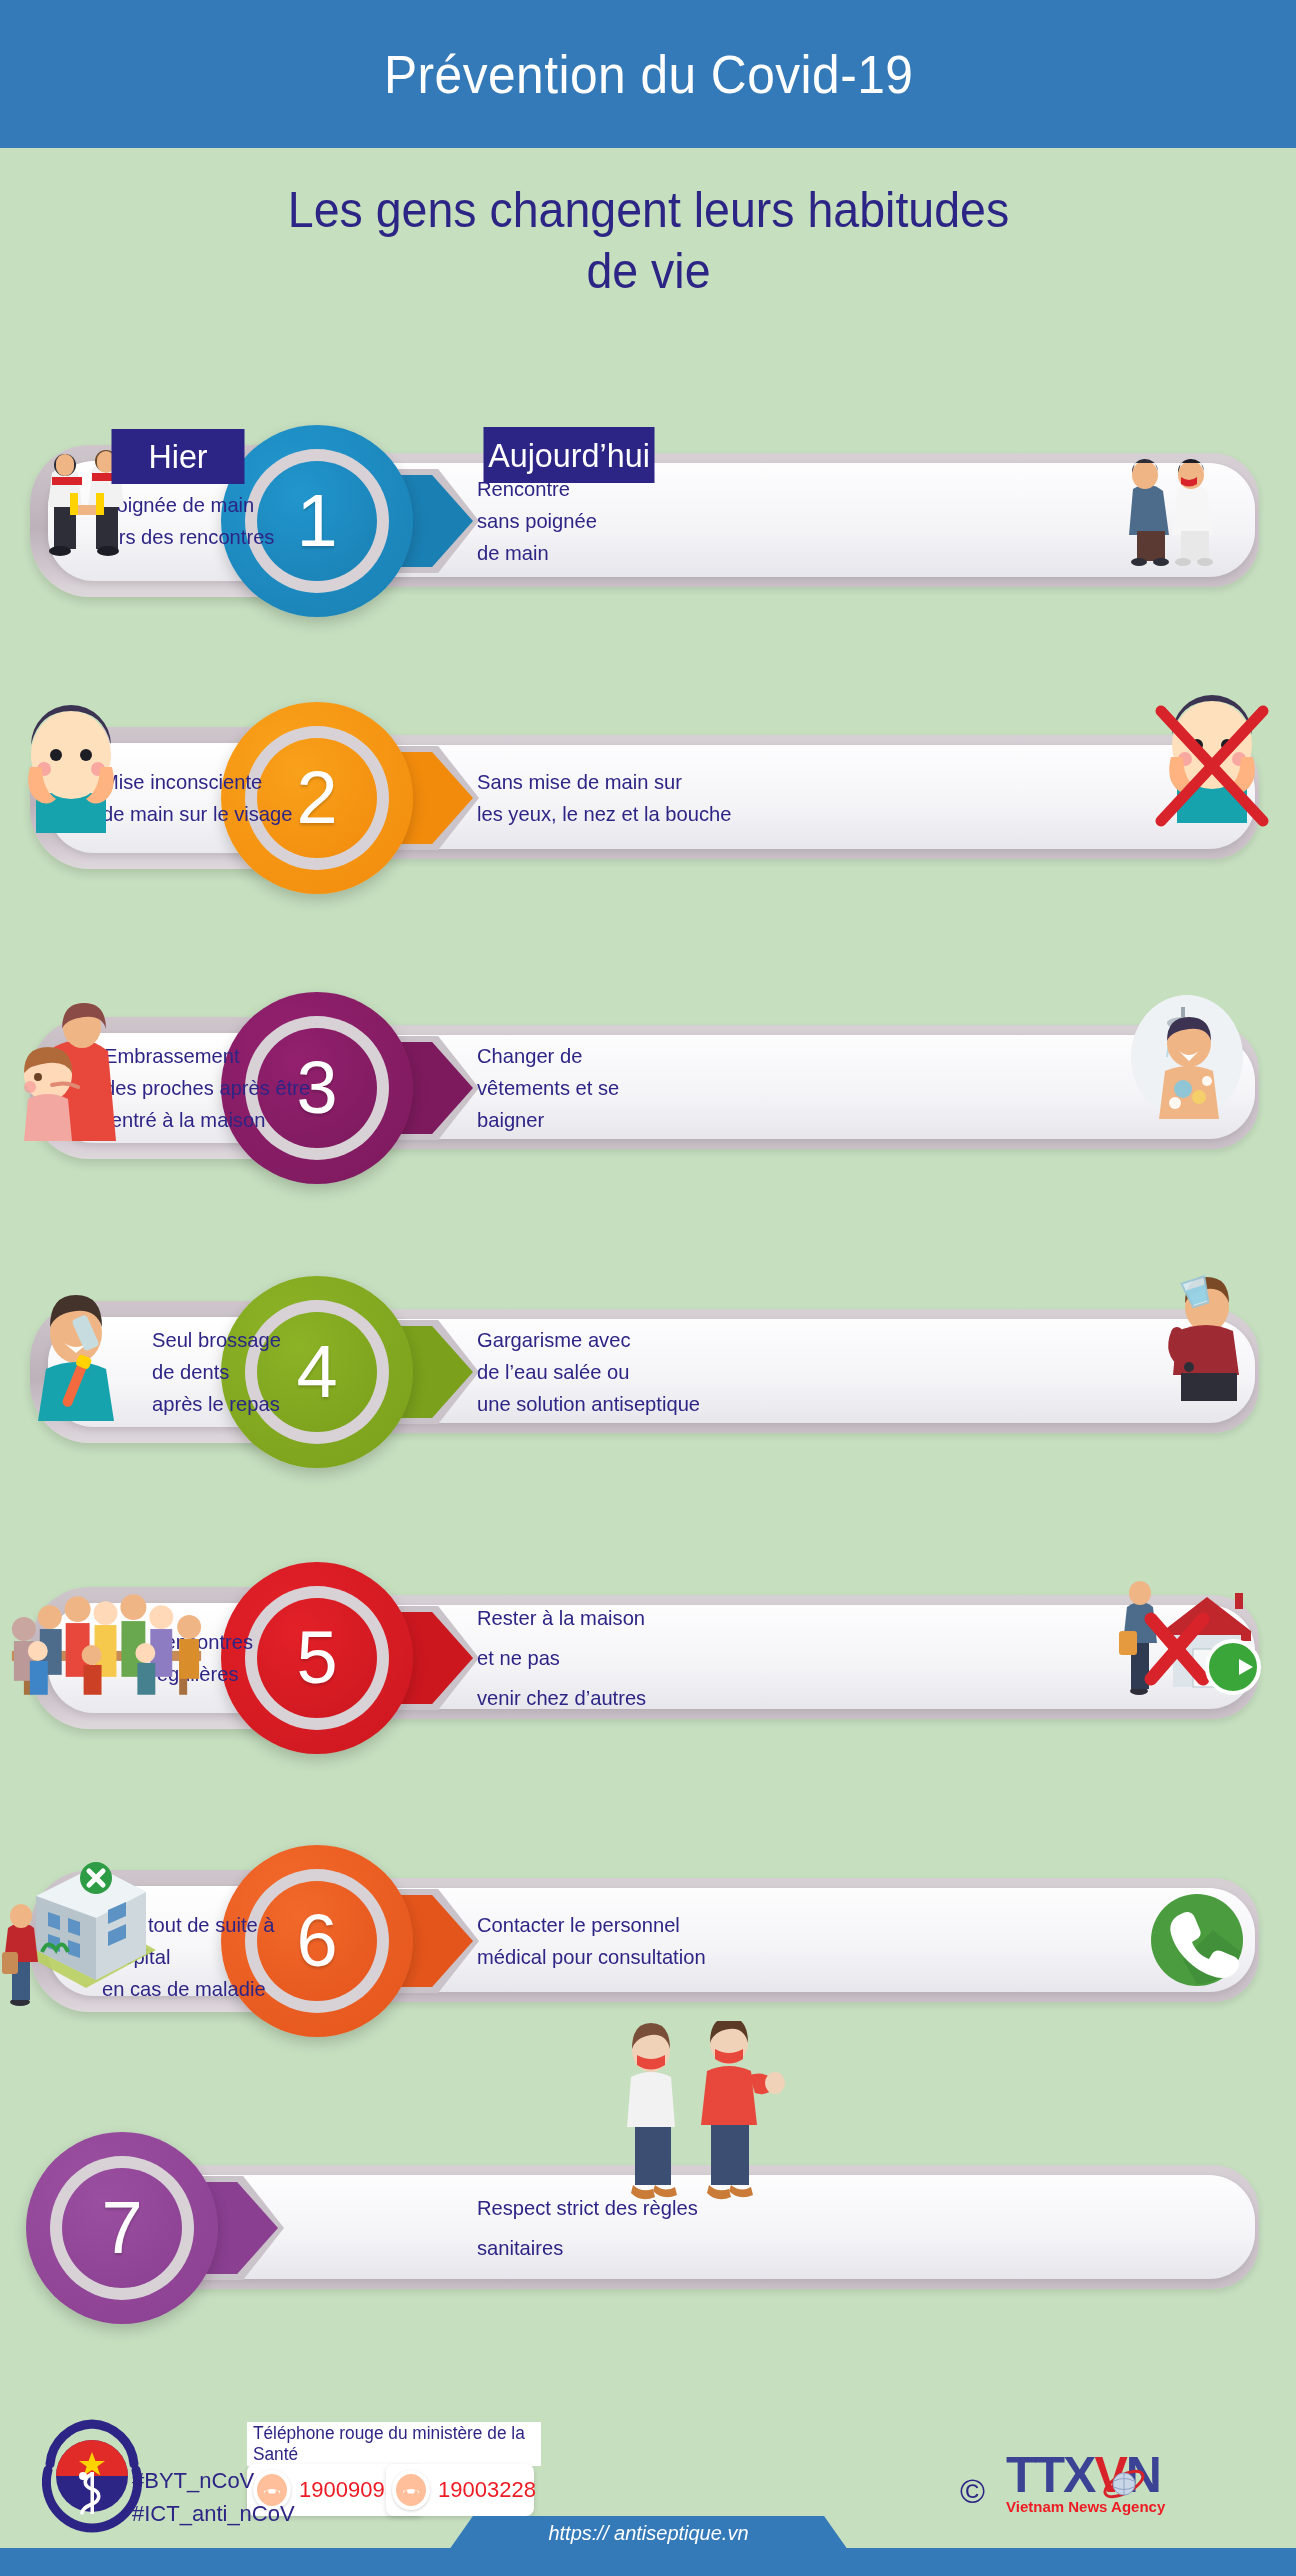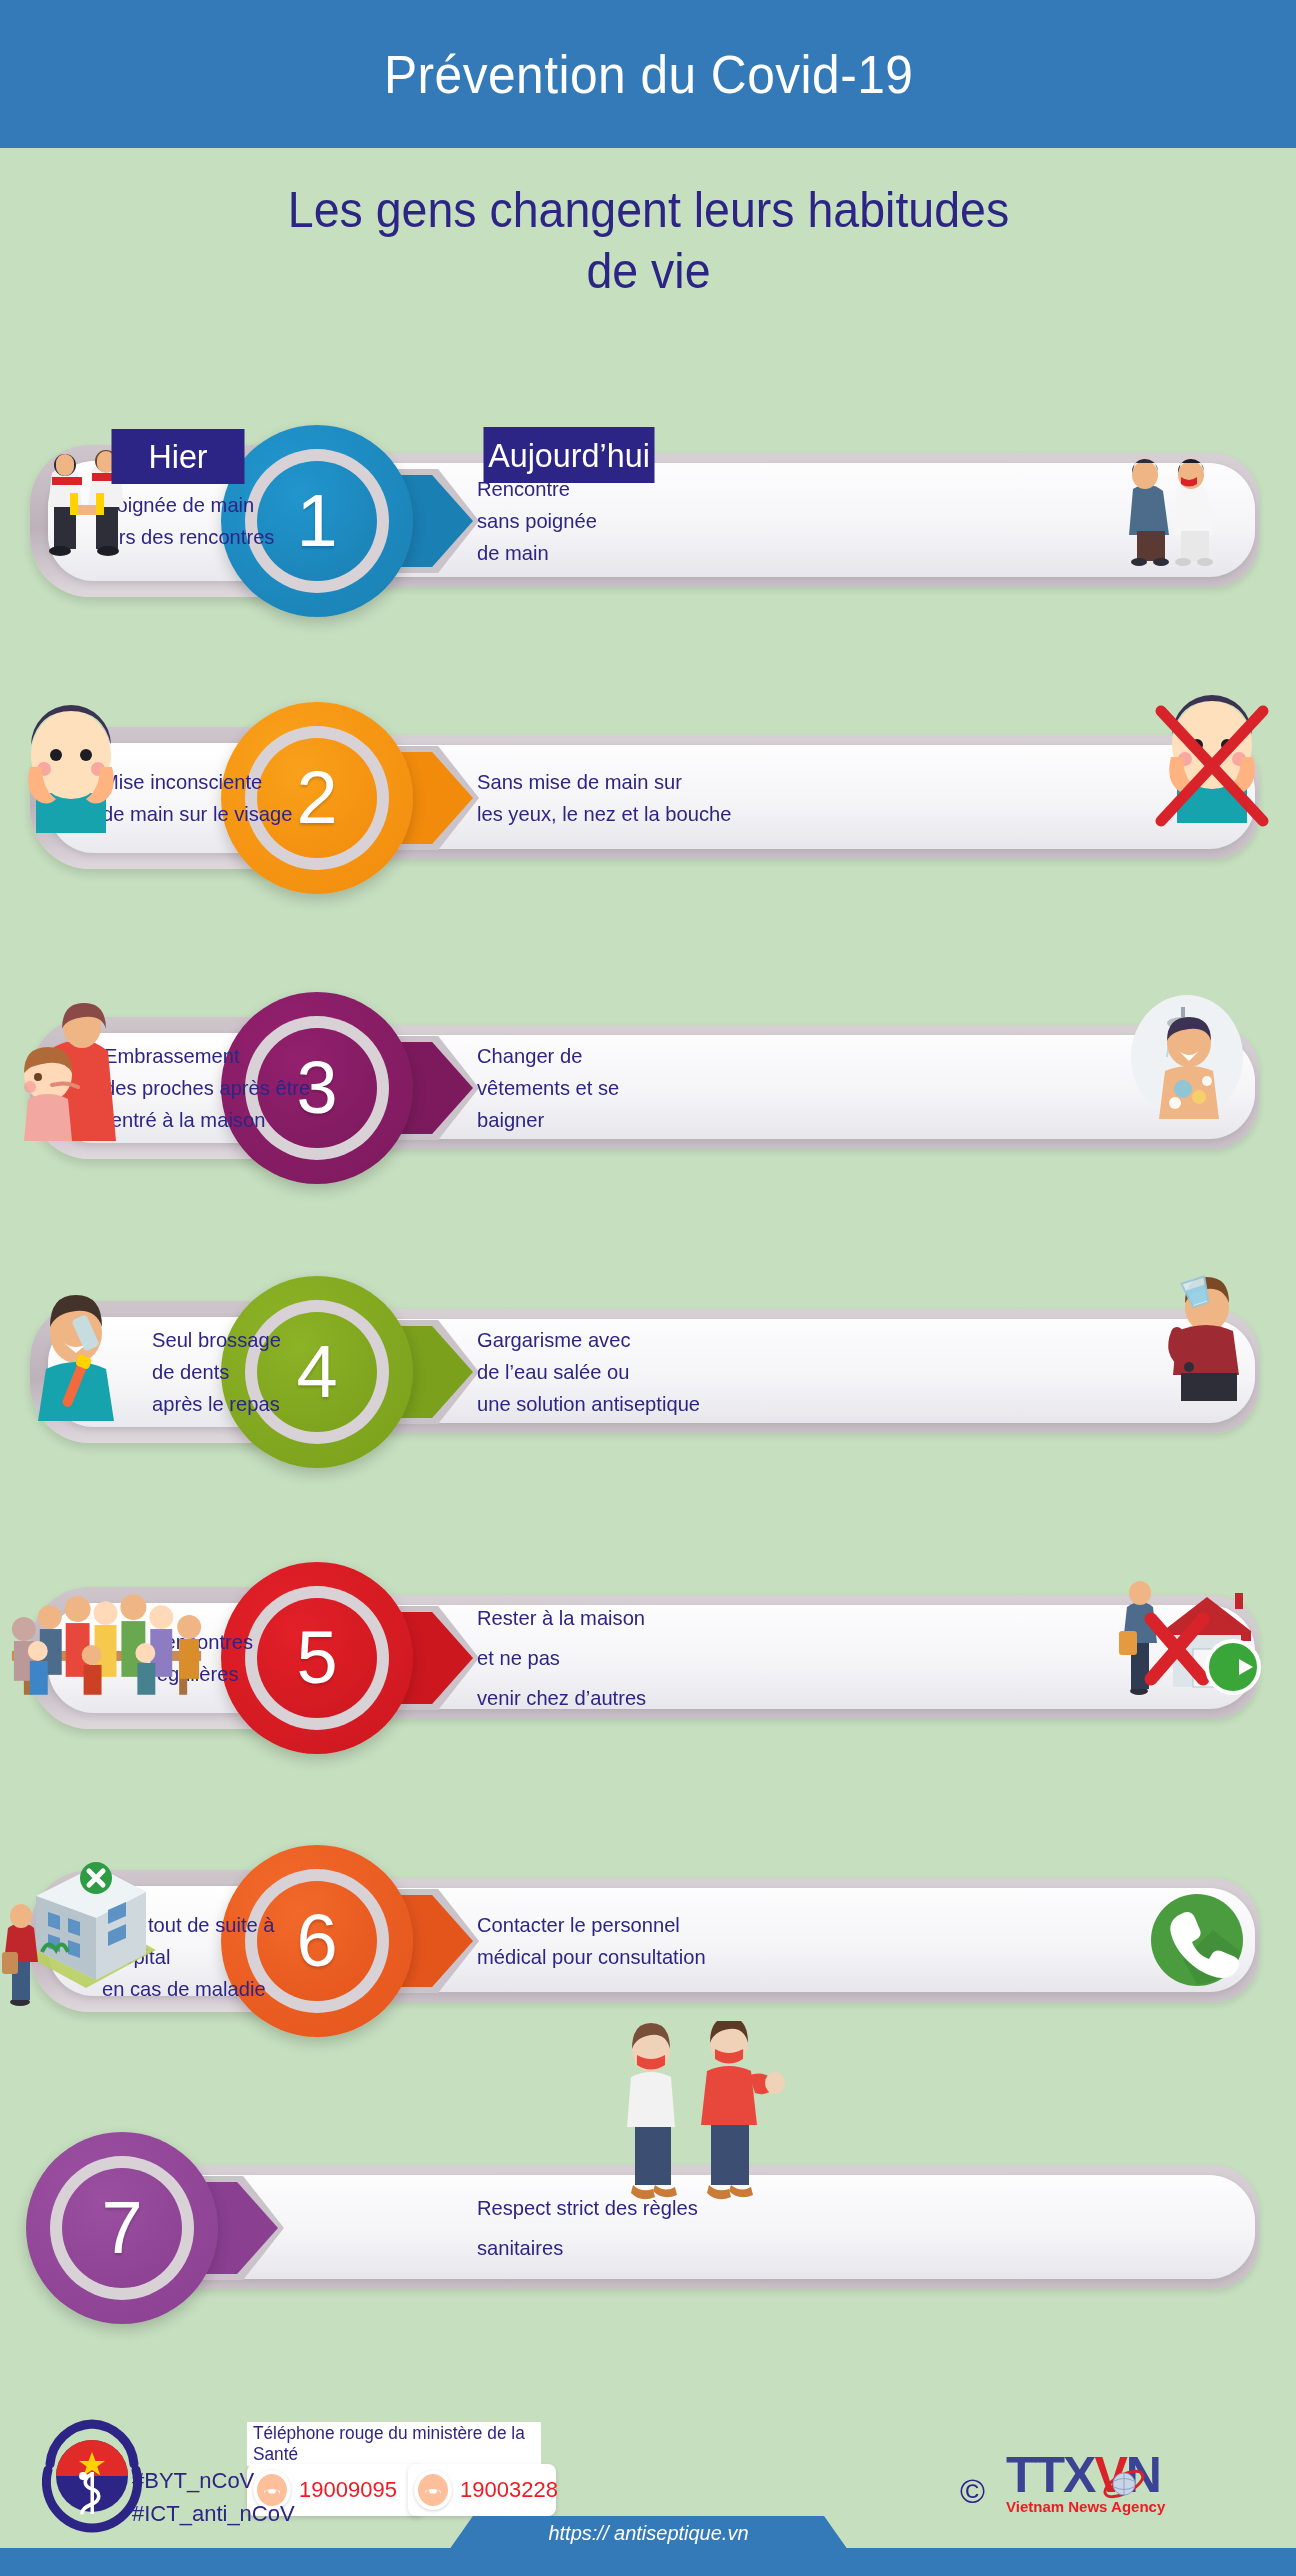--- a/index.html
+++ b/index.html
@@ -96,21 +96,21 @@
     background: #fff; display: flex; align-items: center; justify-content: center;
     z-index: 38;
   }
   .hot-title-box span { color: #2d2585; font-size: 18px; transform: scaleX(.96); }
   .hot-card {
     position: absolute; top: 2464px; height: 52px; background: #fff;
     border-radius: 8px; box-shadow: 0 2px 5px rgba(0,0,0,.14);
     display: flex; align-items: center; z-index: 38;
   }
   #hot-1 { left: 247px; width: 177px; }
-  #hot-2 { left: 408px; width: 148px; }
+  #hot-2 { left: 386px; width: 148px; }
   .hot-icon {
     width: 38px; height: 40px; border-radius: 50%;
     background: #ffbf9a; margin-left: 6px; flex: 0 0 auto;
     display: flex; align-items: center; justify-content: center;
     border: 4px solid #fff; box-shadow: 0 1px 3px rgba(0,0,0,.18);
   }
   .hot-num { color: #ee1b24; font-size: 22px; margin-left: 8px; }
   .copy-mark {
     position: absolute; left: 960px; top: 2472px; color: #2d2585;
     font-size: 34px; z-index: 40;

